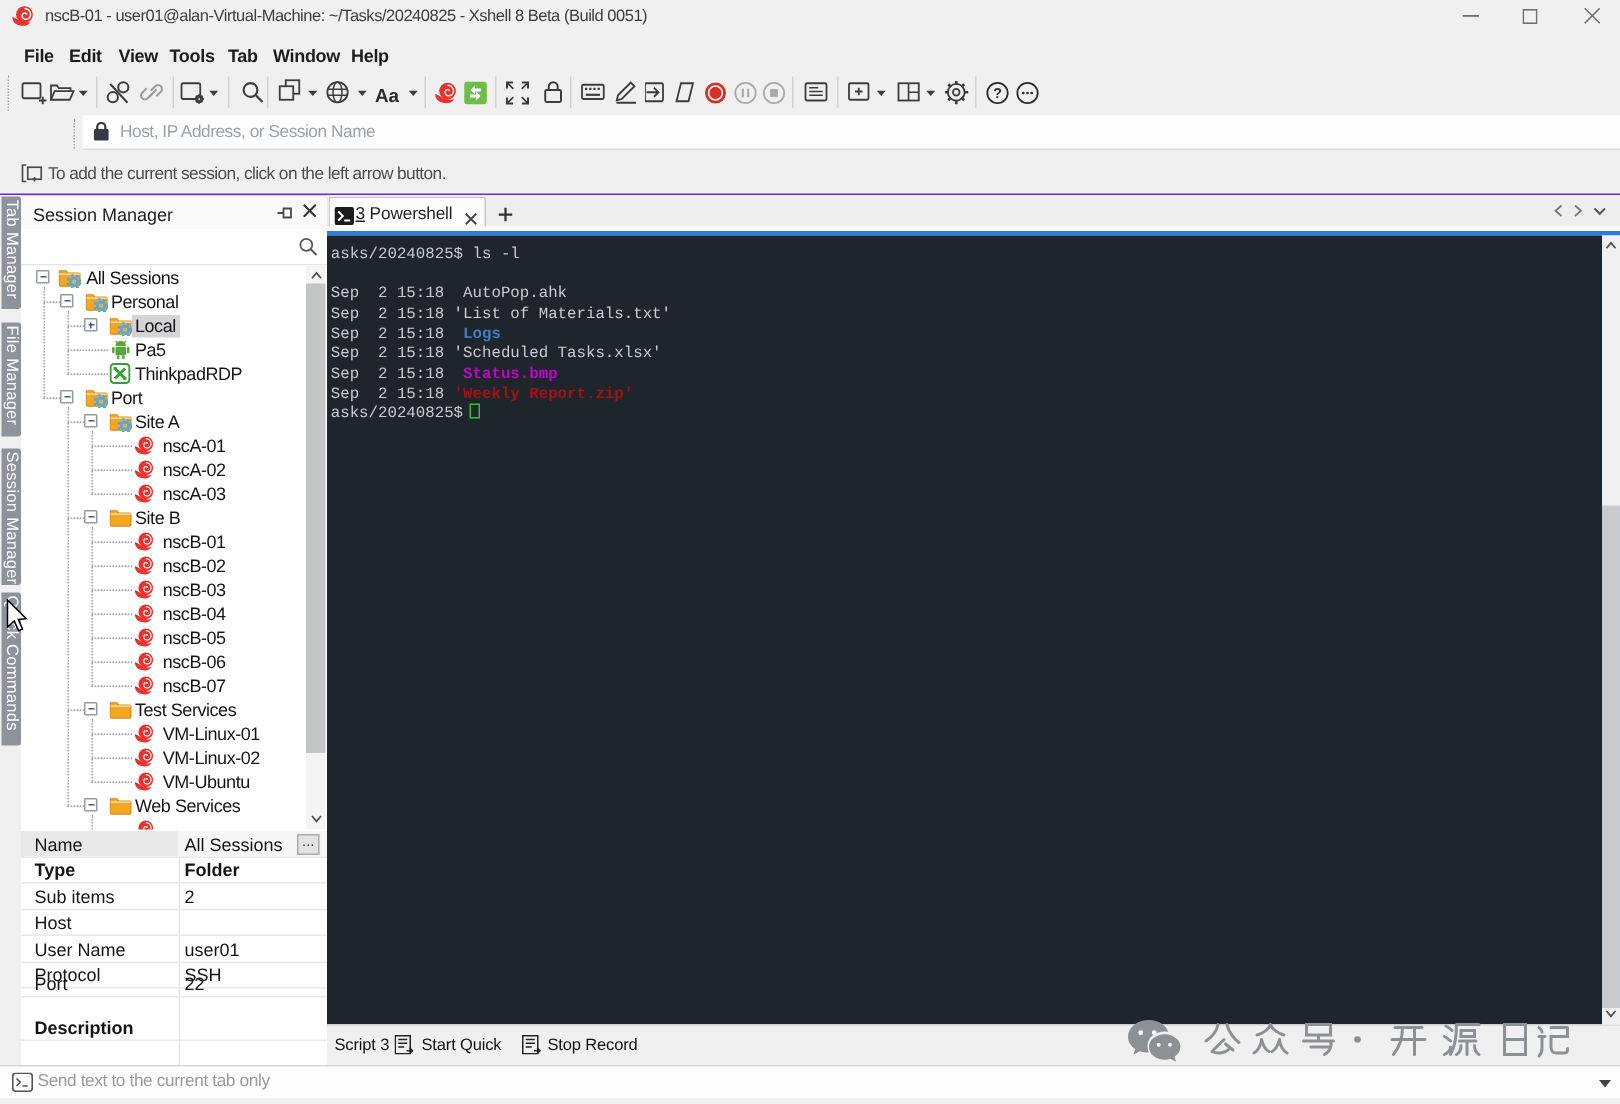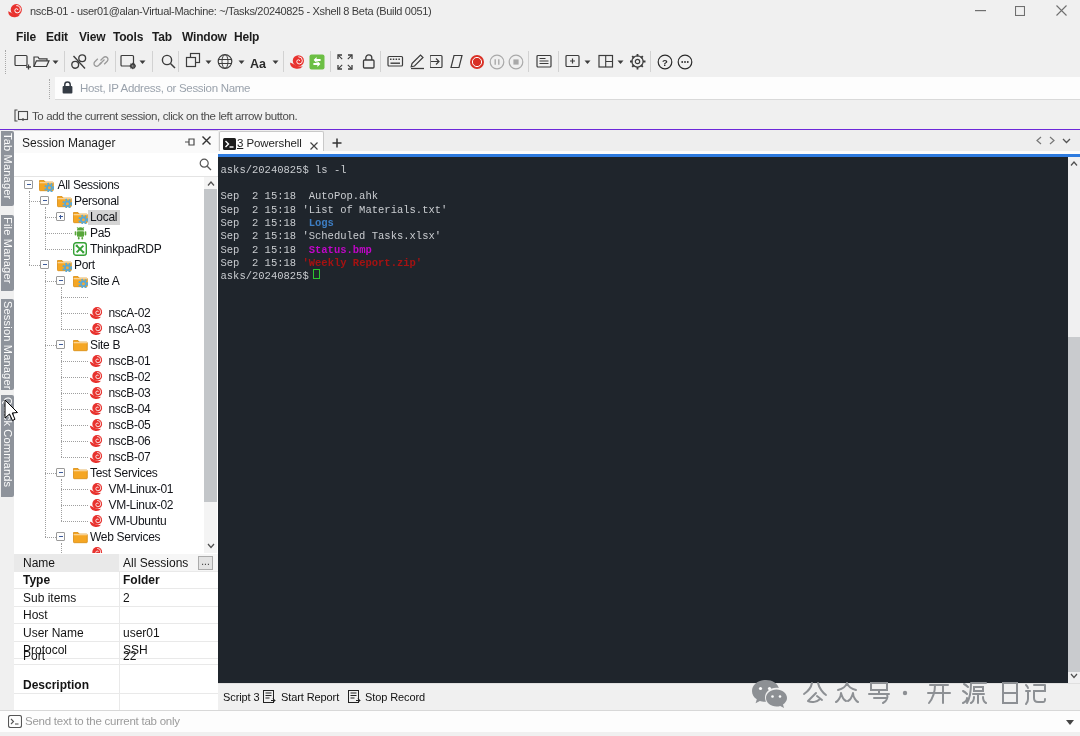--- a/index.html
+++ b/index.html
@@ -431,20 +431,28 @@
           </div>
           <svg class="abs" style="left:58.5px;top:1px" width="15" height="14" viewBox="0 0 15 14">
 <path d="M0.5,2.5 h4.5 l1.3,1.6 h7.2 a0.8,0.8 0 0 1 0.8,0.8 v7 a0.8,0.8 0 0 1 -0.8,0.8 h-12.2 a0.8,0.8 0 0 1 -0.8,-0.8 Z" fill="#f5a623" stroke="#d88b12" stroke-width="0.8"></path>
 <path d="M0.6,5.2 h13.6 v-0.9 h-13.6 Z" fill="#fde9c8"></path>
 <circle cx="10.4" cy="9.8" r="4.2" fill="none" stroke="#55a9da" stroke-width="1.9" stroke-dasharray="1.65 1.8"></circle>
             <circle cx="10.4" cy="9.8" r="3.3" fill="#55a9da"></circle>
             <circle cx="10.4" cy="9.8" r="1.5" fill="#f3a93c"></circle>
           </svg>
           <span class="txt" style="left:76px">Site A</span>
         </div>
+        <div class="trow" style="top:112px">
+          <svg class="abs" style="left:75px;top:1px" width="14" height="14" viewBox="0 0 14 14">
+<path d="M0.8,7.0 Q0.9,12.2 6.3,12.9 Q10.2,13.4 12.1,10.7 Q7.9,11.5 4.9,9.5 Q2.2,7.8 0.8,7.4 Z" fill="#e8322e"></path>
+<circle cx="8.2" cy="5.9" r="4.9" fill="#e8322e"></circle>
+<path d="M8.2,2.4 a3.5,3.5 0 0 1 3.5,3.5 a2.8,2.8 0 0 1 -2.8,2.8 a2.1,2.1 0 0 1 -2.1,-2.1 a1.55,1.55 0 0 1 1.55,-1.55 a1,1 0 0 1 1,1" stroke="#fff" stroke-width="0.8" fill="none"></path>
+          </svg>
+          <span class="txt" style="left:94.5px">nscA-01</span>
+        </div>
         <div class="trow" style="top:128px">
           <svg class="abs" style="left:75px;top:1px" width="14" height="14" viewBox="0 0 14 14">
 <path d="M0.8,7.0 Q0.9,12.2 6.3,12.9 Q10.2,13.4 12.1,10.7 Q7.9,11.5 4.9,9.5 Q2.2,7.8 0.8,7.4 Z" fill="#e8322e"></path>
 <circle cx="8.2" cy="5.9" r="4.9" fill="#e8322e"></circle>
 <path d="M8.2,2.4 a3.5,3.5 0 0 1 3.5,3.5 a2.8,2.8 0 0 1 -2.8,2.8 a2.1,2.1 0 0 1 -2.1,-2.1 a1.55,1.55 0 0 1 1.55,-1.55 a1,1 0 0 1 1,1" stroke="#fff" stroke-width="0.8" fill="none"></path>
           </svg>
           <span class="txt" style="left:94.5px">nscA-02</span>
         </div>
         <div class="trow" style="top:144px">
           <svg class="abs" style="left:75px;top:1px" width="14" height="14" viewBox="0 0 14 14">
@@ -674,21 +682,21 @@
       </svg>
 </div>
 
 <div id="scriptbar">
   <span class="abs" style="left:5px;top:7px">Script 3</span>
   <svg class="abs" style="left:45px;top:6px" width="13" height="13" viewBox="0 0 13 13">
     <rect x="0.5" y="0.5" width="10" height="12" fill="none" stroke="#222" stroke-width="1"></rect>
     <path d="M2.5,3 h6 M2.5,5.5 h6 M2.5,8 h4" stroke="#222" stroke-width="1"></path>
     <path d="M8,10.5 h4 m-2,-2 l2,2 l-2,2" fill="none" stroke="#222" stroke-width="1"></path>
   </svg>
-  <span class="abs" style="left:63px;top:7px">Start Report</span>
+  <span class="abs" style="left:63px;top:7px">Start Quick</span>
   <svg class="abs" style="left:130px;top:6px" width="13" height="13" viewBox="0 0 13 13">
     <rect x="0.5" y="0.5" width="10" height="12" fill="none" stroke="#222" stroke-width="1"></rect>
     <path d="M2.5,3 h6 M2.5,5.5 h6 M2.5,8 h4" stroke="#222" stroke-width="1"></path>
     <path d="M8,10.5 h4 m-2,-2 l2,2 l-2,2" fill="none" stroke="#222" stroke-width="1"></path>
   </svg>
   <span class="abs" style="left:147px;top:7px">Stop Record</span>
 </div>
 
 <div id="wm">
       <svg class="abs" style="left:0px;top:2px" width="52" height="34" viewBox="0 0 52 34">

